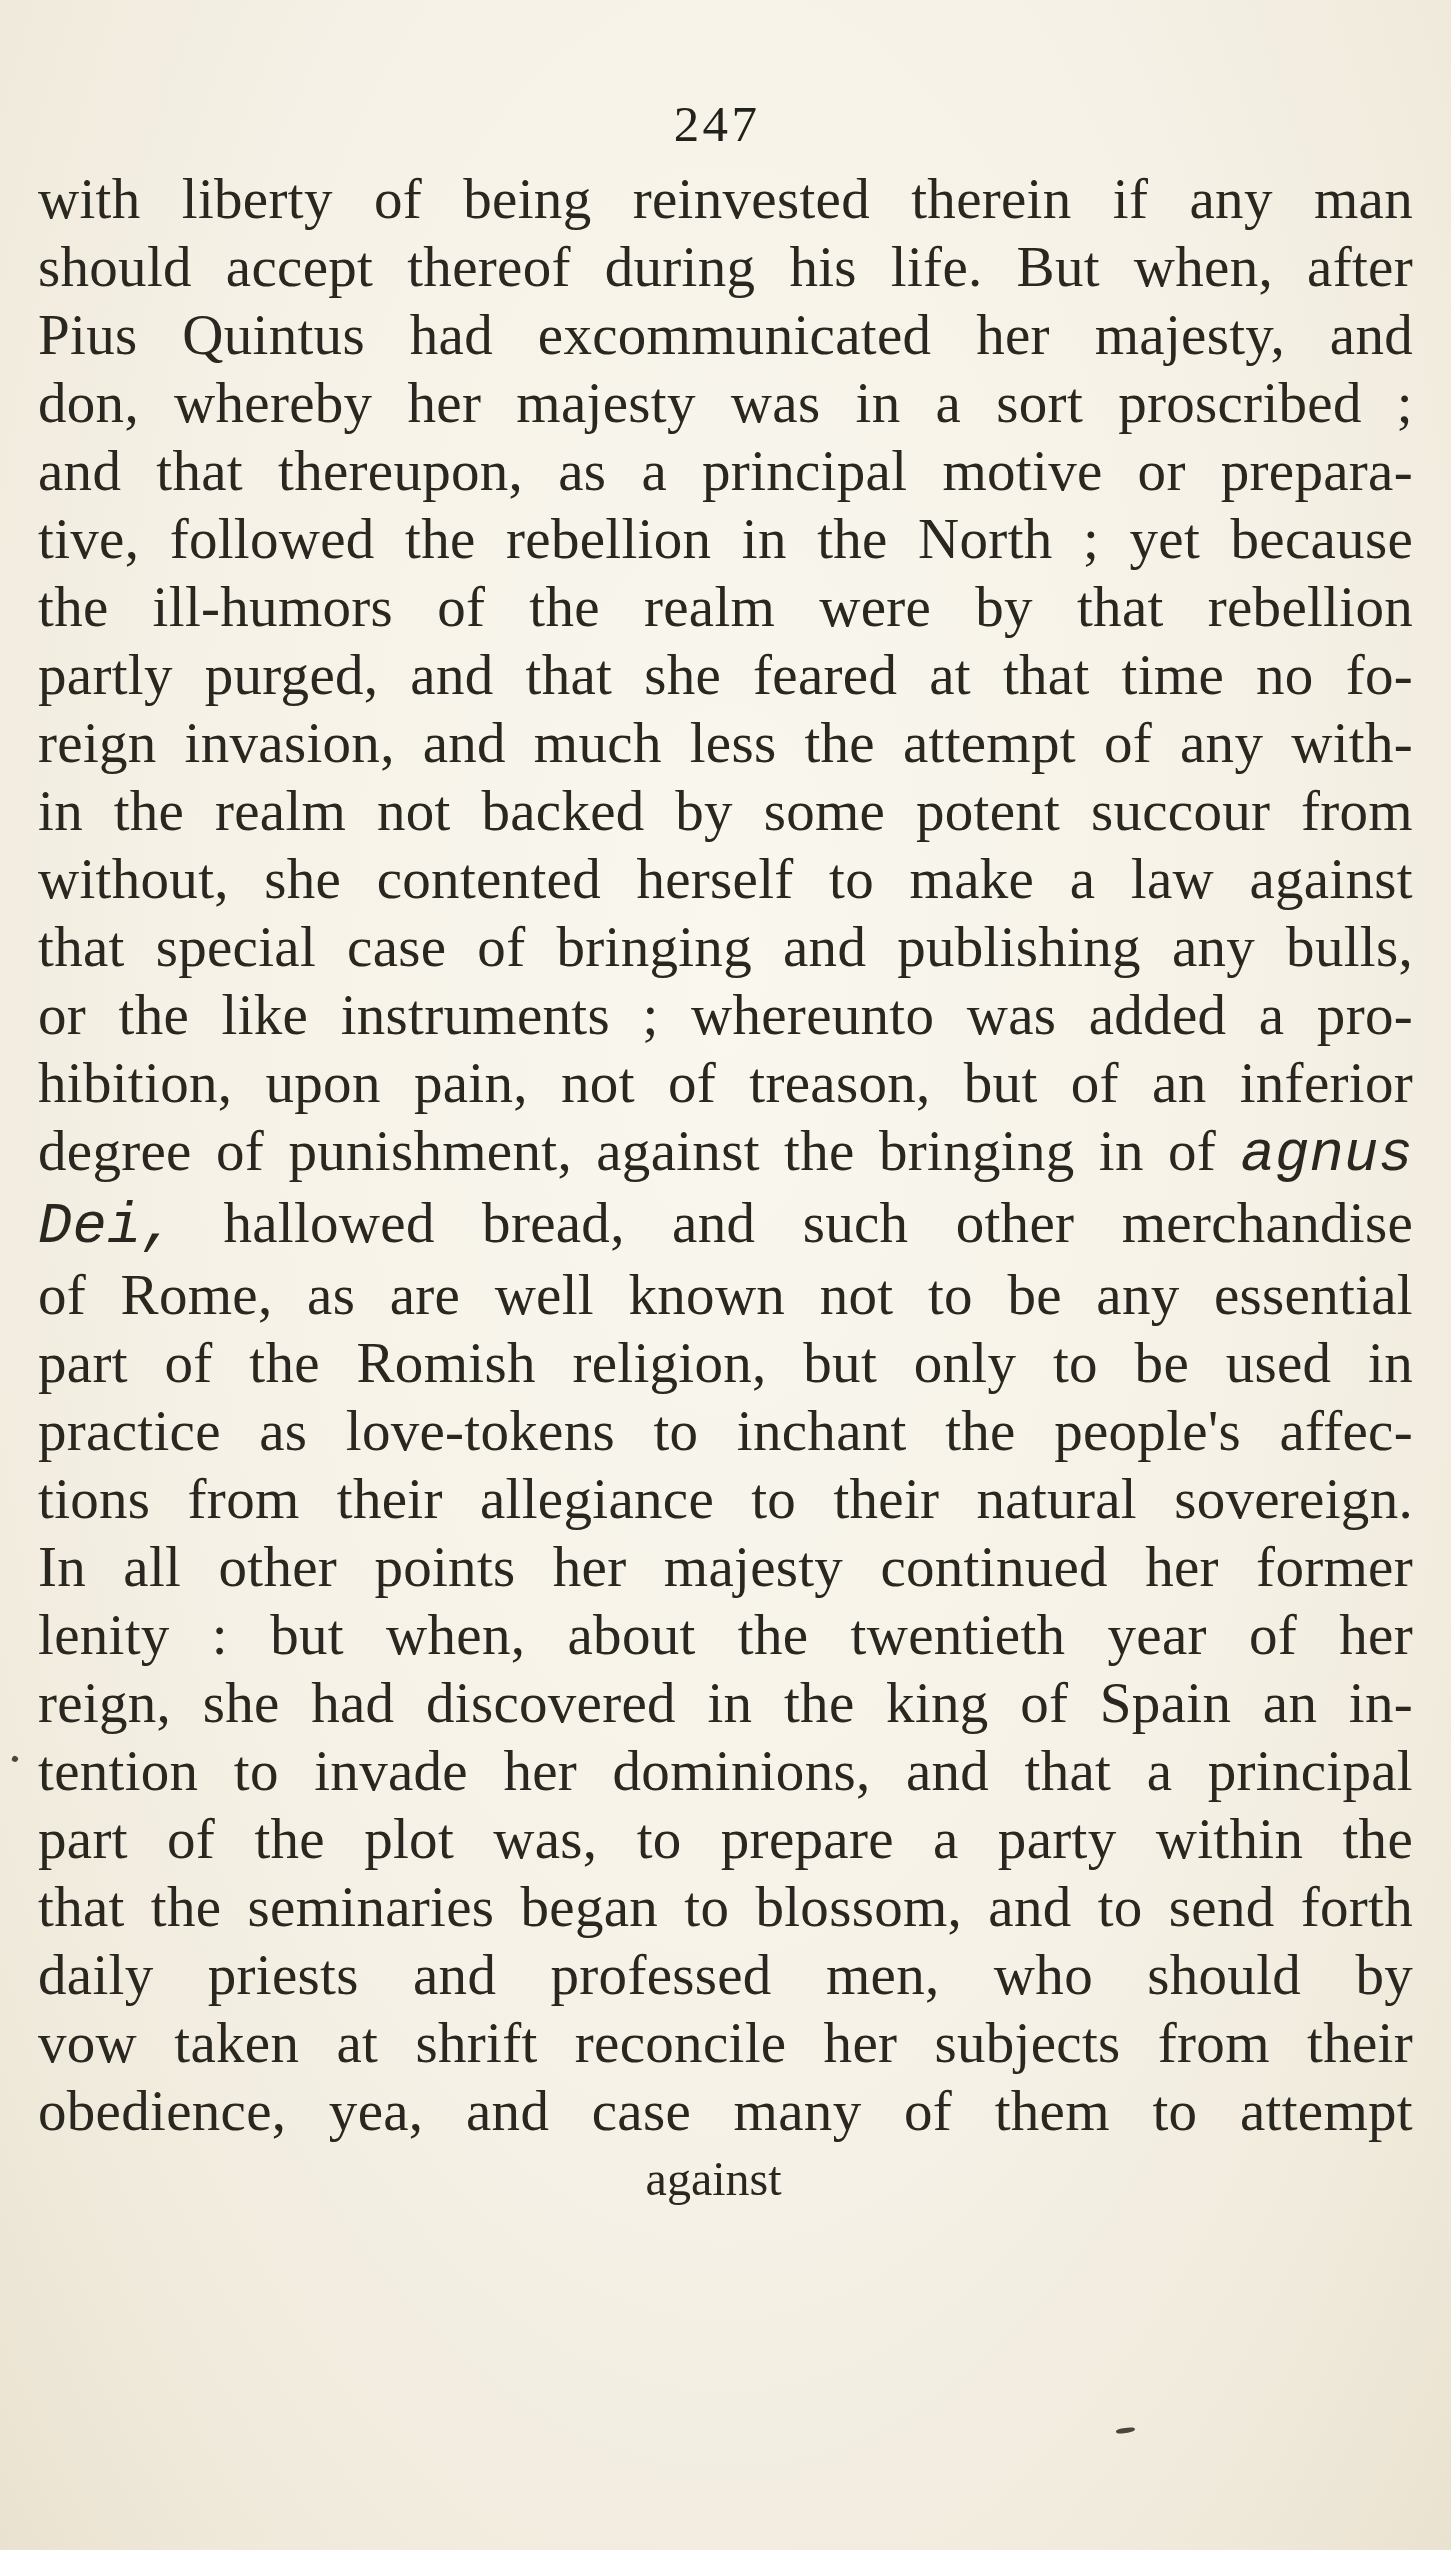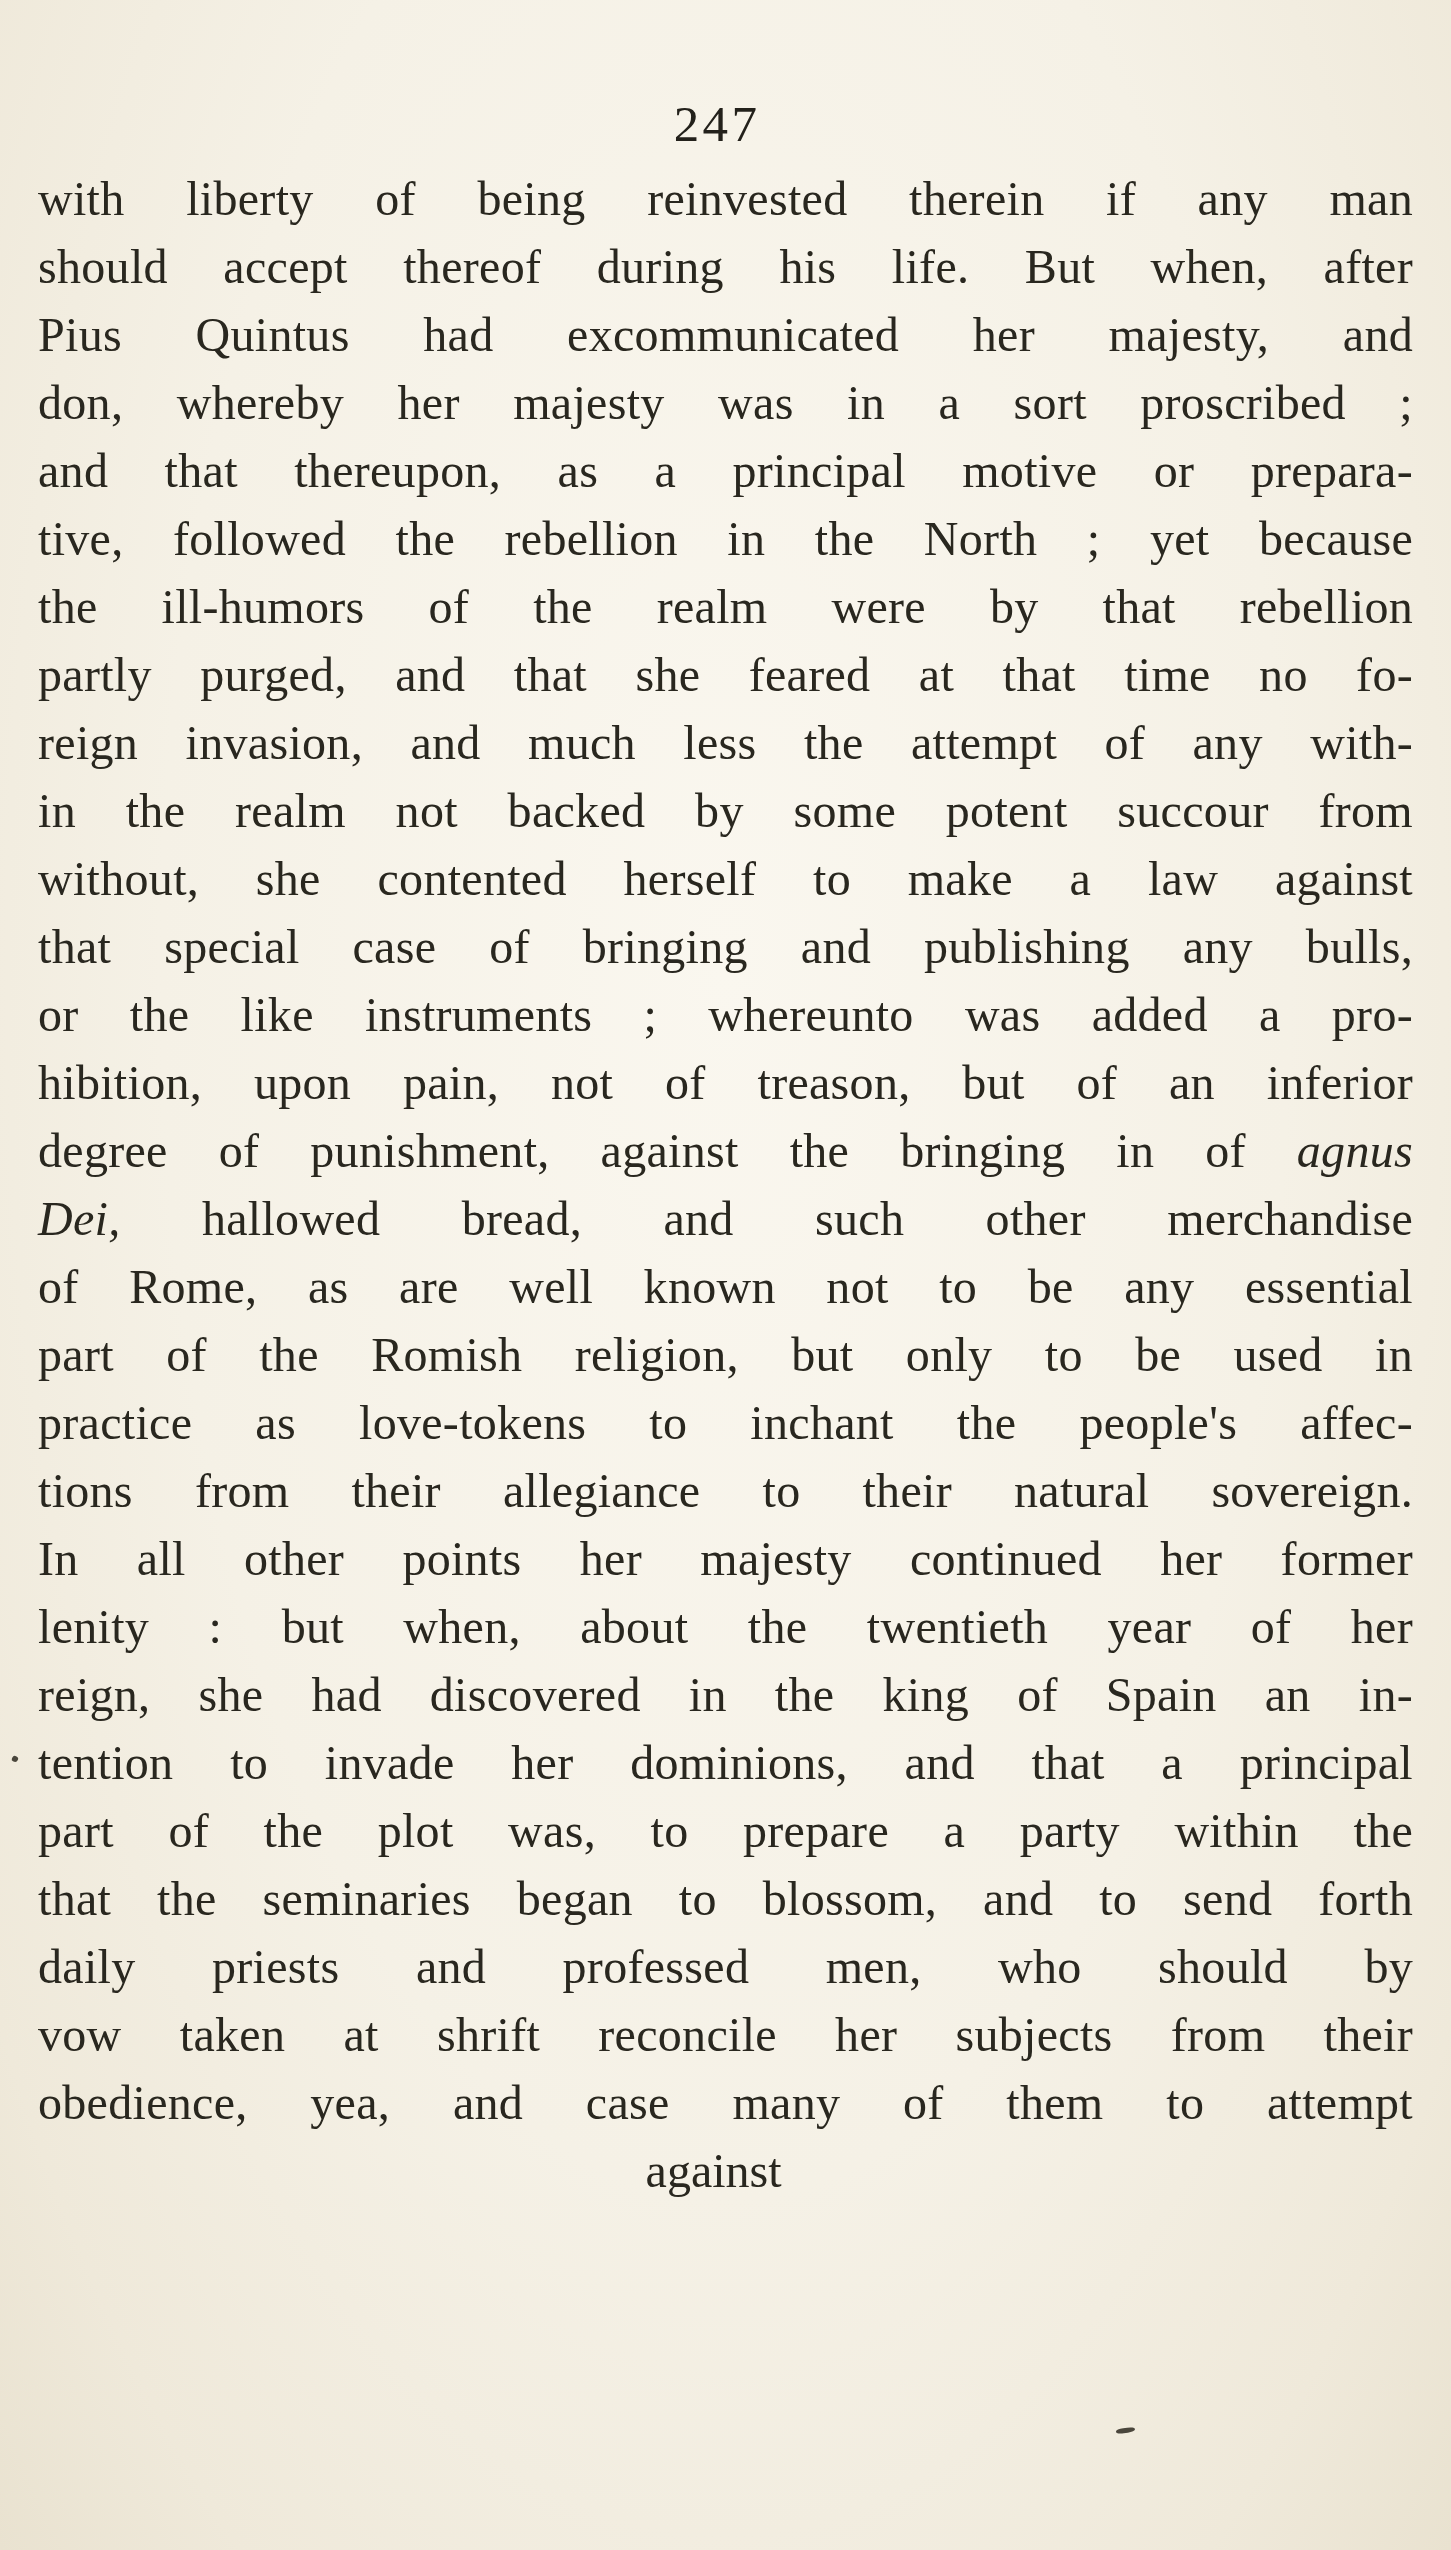--- a/index.html
+++ b/index.html
@@ -24,31 +24,32 @@
     text-align: center;
     font-size: 51px;
     letter-spacing: 3.4px;
     margin-bottom: 12px;
     color: #23211b;
   }
   .text-block {
     width: 1375px;
   }
   .textline {
-    font-size: 48px;
+    font-size: 57px;
     line-height: 68px;
     text-align: justify;
     text-align-last: justify;
     white-space: normal;
     letter-spacing: 0.3px;
     word-spacing: 1.7px;
     color: #29271f;
   }
   .textline .italic {
     font-style: italic;
+    font-family: Liberation Mono, monospace;
   }
   .catchword-line {
     font-size: 48px;
     line-height: 68px;
     text-align: center;
     padding-right: 6.8px;
     color: #29271f;
   }
   .ink-speck {
     position: absolute;

